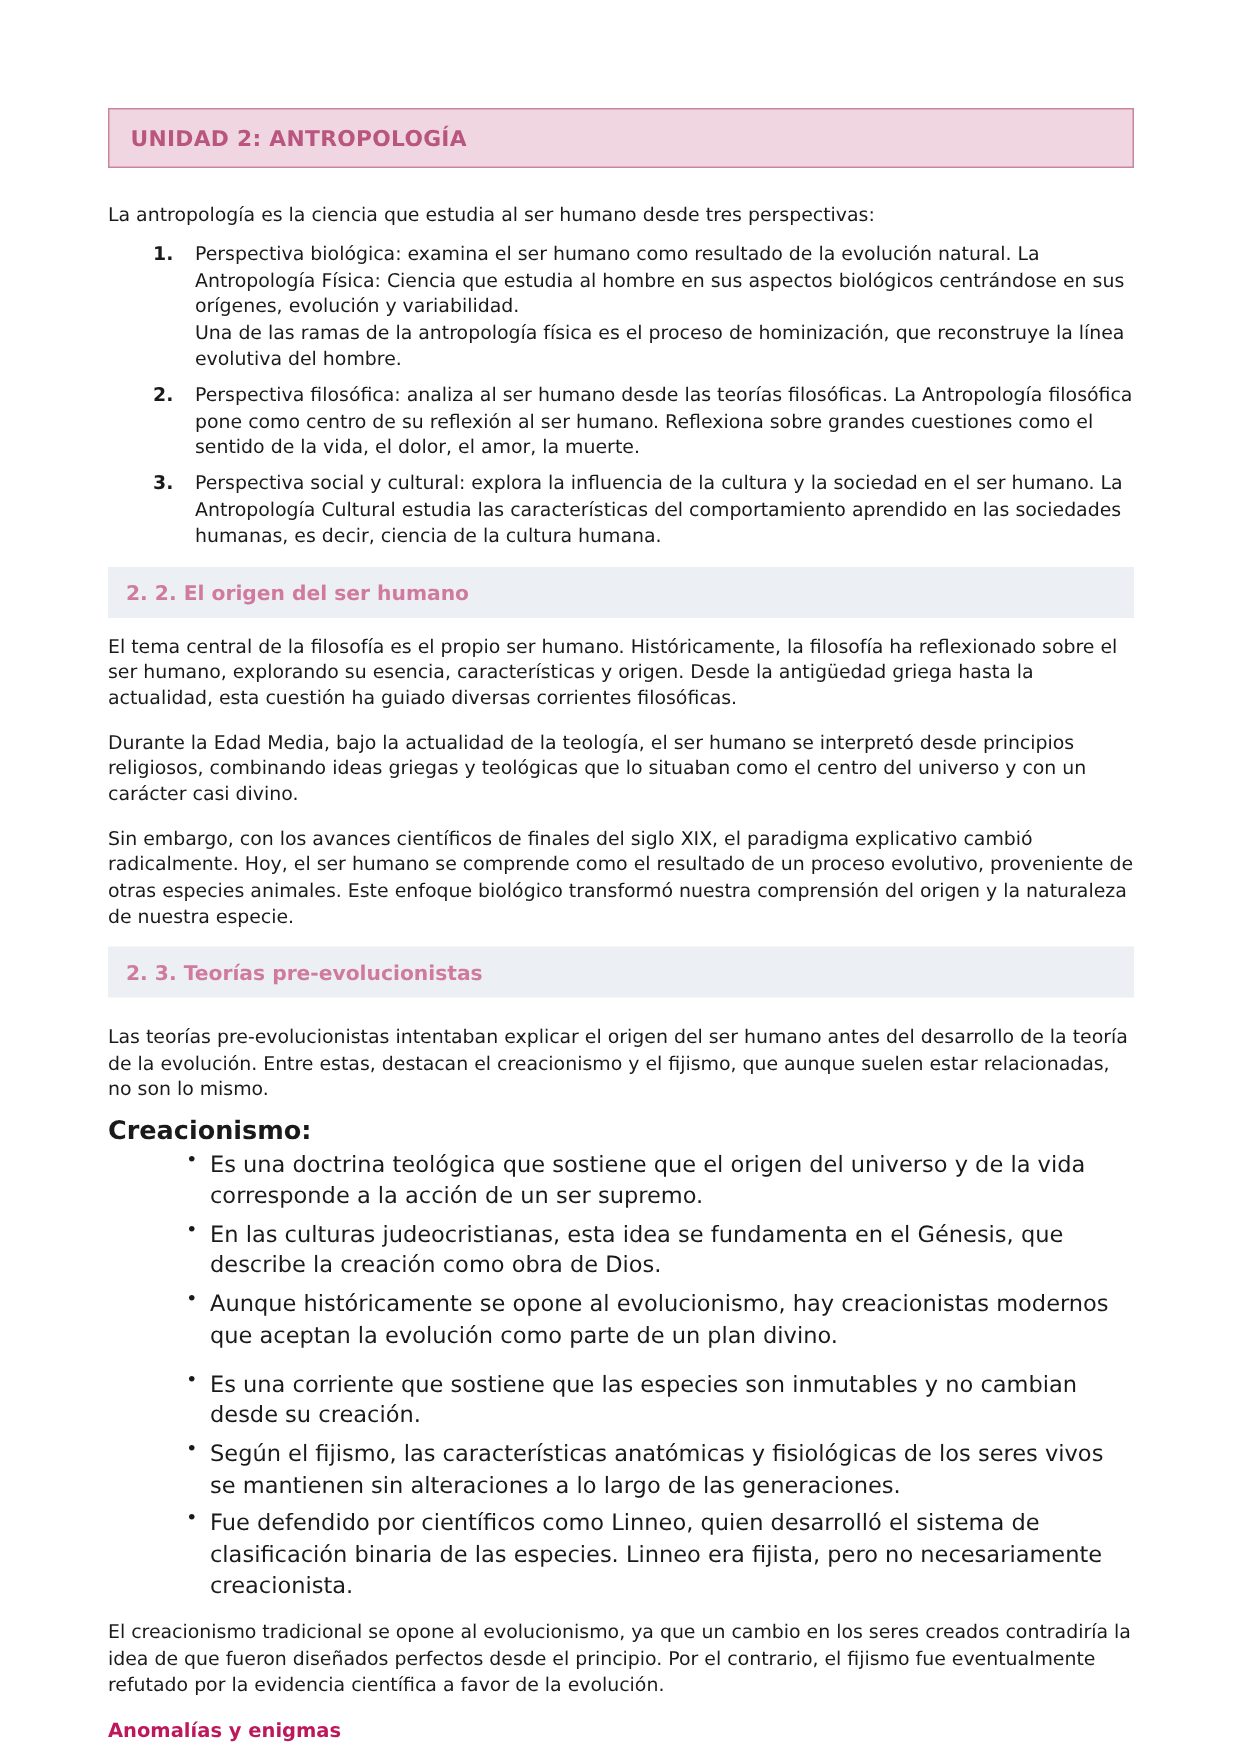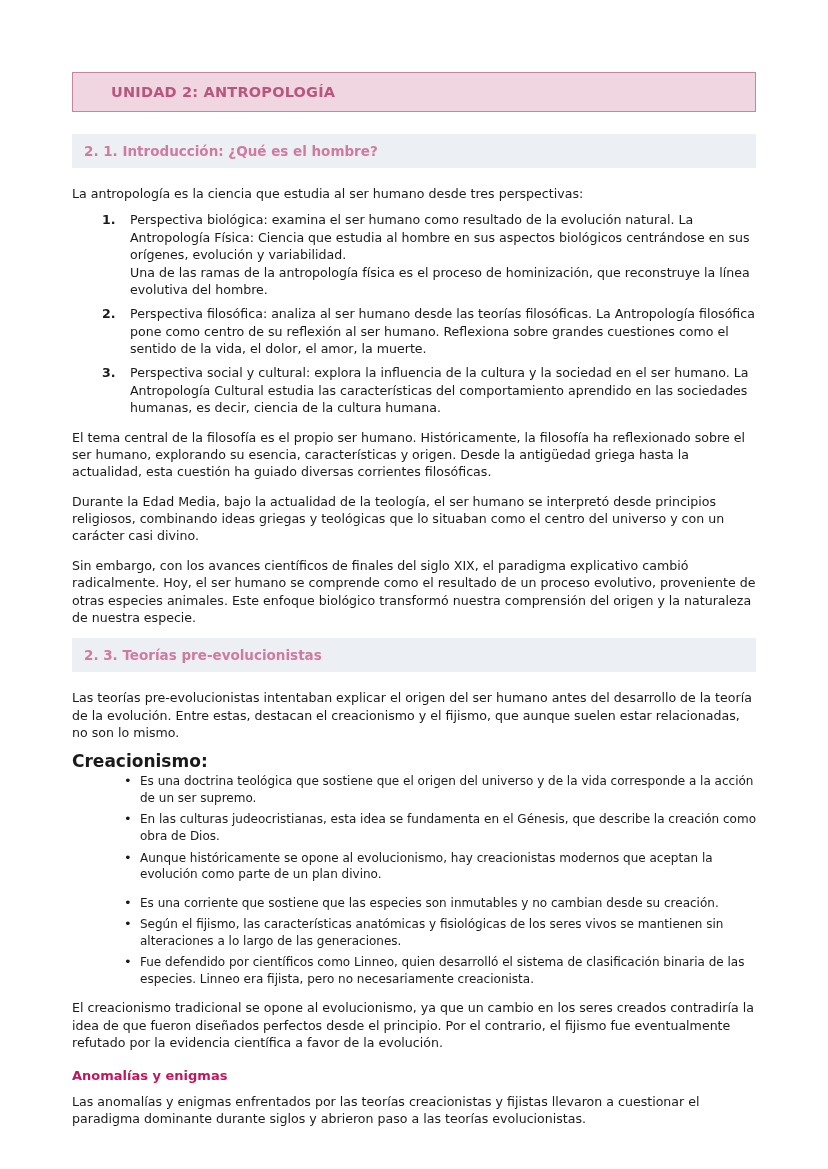--- a/index.html
+++ b/index.html
@@ -25,21 +25,20 @@
     border: 1.5px solid #c9849f;
     background: #f0d6e0;
     padding: 9px 14px 10px 14px;
     margin-bottom: 22px;
   }
   .unit-title-text {
     color: #b8567f;
     font-size: 14.5px;
     font-weight: bold;
     letter-spacing: 0.2px;
-    margin-left: 24px;
   }
   
   .section-head {
     background: #eceff4;
     padding: 7px 12px 8px 12px;
     margin-top: 10px;
     margin-bottom: 10px;
   }
   .section-head-text {
     color: #d07aa0;
@@ -77,21 +76,21 @@
     margin-bottom: 7px;
     padding-left: 10px;
   }
   ol.num-list > li::marker {
     font-weight: bold;
   }
   
   ul.bul-list {
     margin: 2px 0 12px 0;
     padding-left: 52px;
-    font-size: 12px;
+    font-size: 15px;
     line-height: 1.38;
     list-style: none;
   }
   ul.bul-list > li {
     position: relative;
     margin-bottom: 5px;
     padding-left: 16px;
   }
   ul.bul-list > li::before {
     content: "\2022";
@@ -111,39 +110,39 @@
 </style>
 </head>
 <body>
 
 <div class="page">
 
   <div class="unit-title">
     <span class="unit-title-text">UNIDAD 2: ANTROPOLOGÍA</span>
   </div>
 
-  <div class="section-head">
-    <span class="section-head-text">2. 1. Introducción: ¿Qué es el hombre?</span>
-  </div>
 
   <p class="body tight">La antropología es la ciencia que estudia al ser humano desde tres perspectivas:</p>
 
   <ol class="num-list">
     <li>
       <span class="b">Perspectiva biológica</span><span>: examina el ser humano como resultado de la evolución natural. La </span><span class="b nbsp-lead">Antropología Física</span><span>: Ciencia que estudia al hombre en sus aspectos biológicos centrándose en sus orígenes, evolución y variabilidad.</span><br>
       <span>Una de las ramas de la antropología física es el proceso de </span><span class="b">hominización</span><span>, que reconstruye la línea evolutiva del hombre.</span>
     </li>
     <li>
       <span class="b">Perspectiva filosófica</span><span>: analiza al ser humano desde las teorías filosóficas. La </span><span class="b">Antropología filosófica</span><span> pone como centro de su reflexión al ser humano. Reflexiona sobre grandes cuestiones como el sentido de la vida, el dolor, el amor, la muerte.</span>
     </li>
     <li>
       <span class="b">Perspectiva social y cultural</span><span>: explora la influencia de la cultura y la sociedad en el ser humano. La </span><span class="b nbsp-lead">Antropología Cultural</span><span> estudia las características del comportamiento aprendido en las sociedades humanas, es decir, ciencia de la cultura humana.</span>
     </li>
   </ol>
 
+  <div class="section-head">
+    <span class="section-head-text">2. 2. El origen del ser humano</span>
+  </div>
 
   <p class="body">
     <span>El tema central de la filosofía es el propio ser humano. Históricamente, la filosofía ha reflexionado sobre el </span><span class="b">ser humano</span><span>, explorando su esencia, características y origen. Desde la antigüedad griega hasta la actualidad, esta cuestión ha guiado diversas corrientes filosóficas.</span>
   </p>
 
   <p class="body">
     <span>Durante la Edad Media, bajo la actualidad de la </span><span class="b">teología</span><span>, el ser humano se interpretó desde principios religiosos, combinando ideas griegas y teológicas que lo situaban como el centro del universo y con un carácter casi divino.</span>
   </p>
 
   <p class="body">

